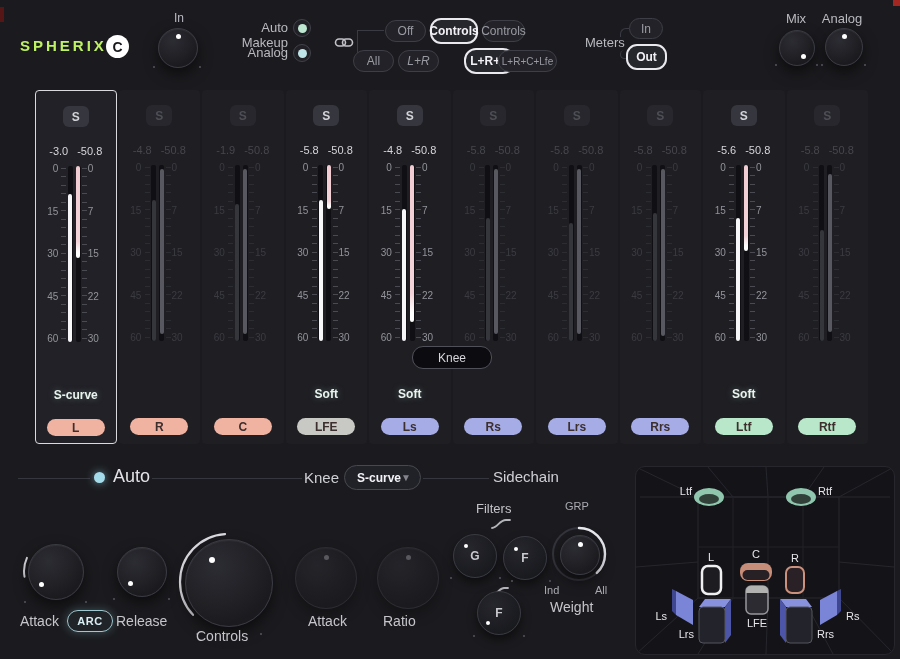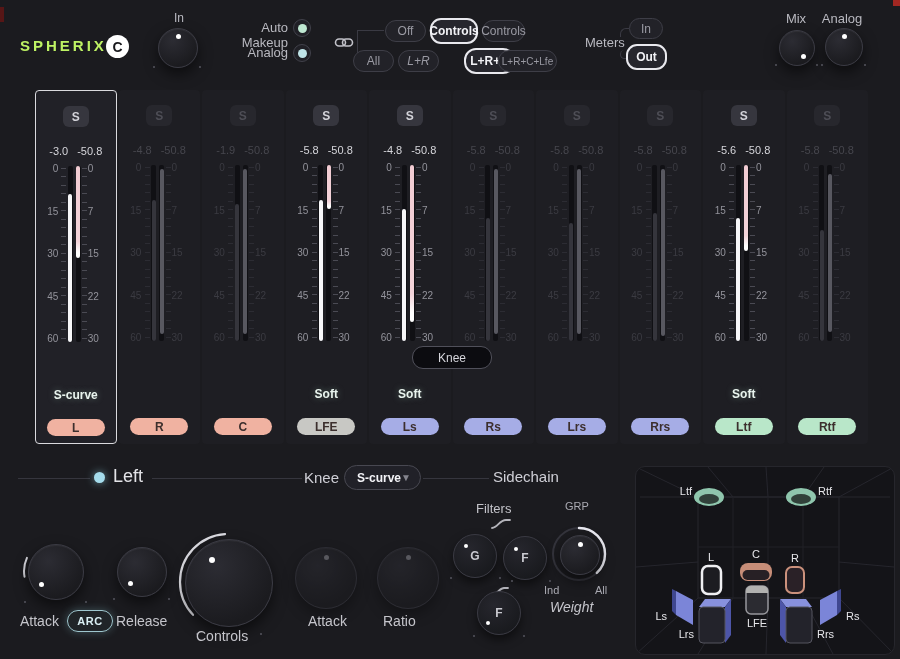--- a/index.html
+++ b/index.html
@@ -502,21 +502,21 @@
     <button class="chpill" style="background: rgb(185, 231, 201);">Rtf</button>
   </div>
 </div>
 
   <div id="kneeTip" class="abs">Knee</div>
 
   <div class="hline" style="left:18px;top:478px;width:72px;"></div>
   <div class="hline" style="left:152px;top:478px;width:150px;"></div>
   <div class="hline" style="left:423px;top:478px;width:66px;"></div>
   <div id="leftDot" class="abs"></div>
-  <div id="leftTitle" class="abs">Left</div>
+  <div id="leftTitle" class="abs">Auto</div>
   <div id="kneeLbl" class="abs">Knee</div>
   <div id="kneeDrop" class="abs">
     <b>S-curve</b>
     <span class="caret">▼</span>
   </div>
   <div id="scTitle" class="abs">Sidechain</div>
 
   <svg class="arc-svg" style="left:20px;top:536px;" width="70" height="70">
     <circle cx="35" cy="35" r="31" fill="none" stroke="#d6d6dd" stroke-width="2" stroke-linecap="round" pathLength="100" stroke-dasharray="10 90" stroke-dashoffset="-47"></circle>
   </svg>
@@ -583,21 +583,21 @@
   <div class="sclbl" style="left:565px;top:500px;">GRP</div>
   <svg class="arc-svg" style="left:547px;top:522px;" width="64" height="64">
     <circle cx="32" cy="32" r="26" fill="none" stroke="#34343c" stroke-width="2"></circle>
     <circle cx="32" cy="32" r="26" fill="none" stroke="#e9e9f0" stroke-width="2.4" stroke-linecap="round" pathLength="100" stroke-dasharray="38 62" stroke-dashoffset="-75"></circle>
   </svg>
   <div class="abs knob" style="left:560px;top:535px;width:38px;height:38px;">
     <span class="ind" style="left:17px;top:6px;"></span>
   </div>
   <div class="sclbl" style="left:544px;top:584px;">Ind</div>
   <div class="sclbl" style="left:595px;top:584px;">All</div>
-  <div class="knoblbl" style="left:550px;top:599px;font-style:italic;">Weight</div>
+  <div class="knoblbl" style="left:550px;top:599px;">Weight</div>
 
   <div id="room" class="abs">
     <svg width="258" height="187" viewBox="0 0 258 187">
       <g stroke="#26262d" stroke-width="1" fill="none">
         <rect x="62" y="30" width="141" height="101"></rect>
         <line x1="4" y1="30" x2="254" y2="30"></line>
         <line x1="0" y1="0" x2="62" y2="30"></line>
           <line x1="258" y1="0" x2="203" y2="30"></line>
         <line x1="0" y1="187" x2="62" y2="131"></line>
           <line x1="258" y1="187" x2="203" y2="131"></line>

